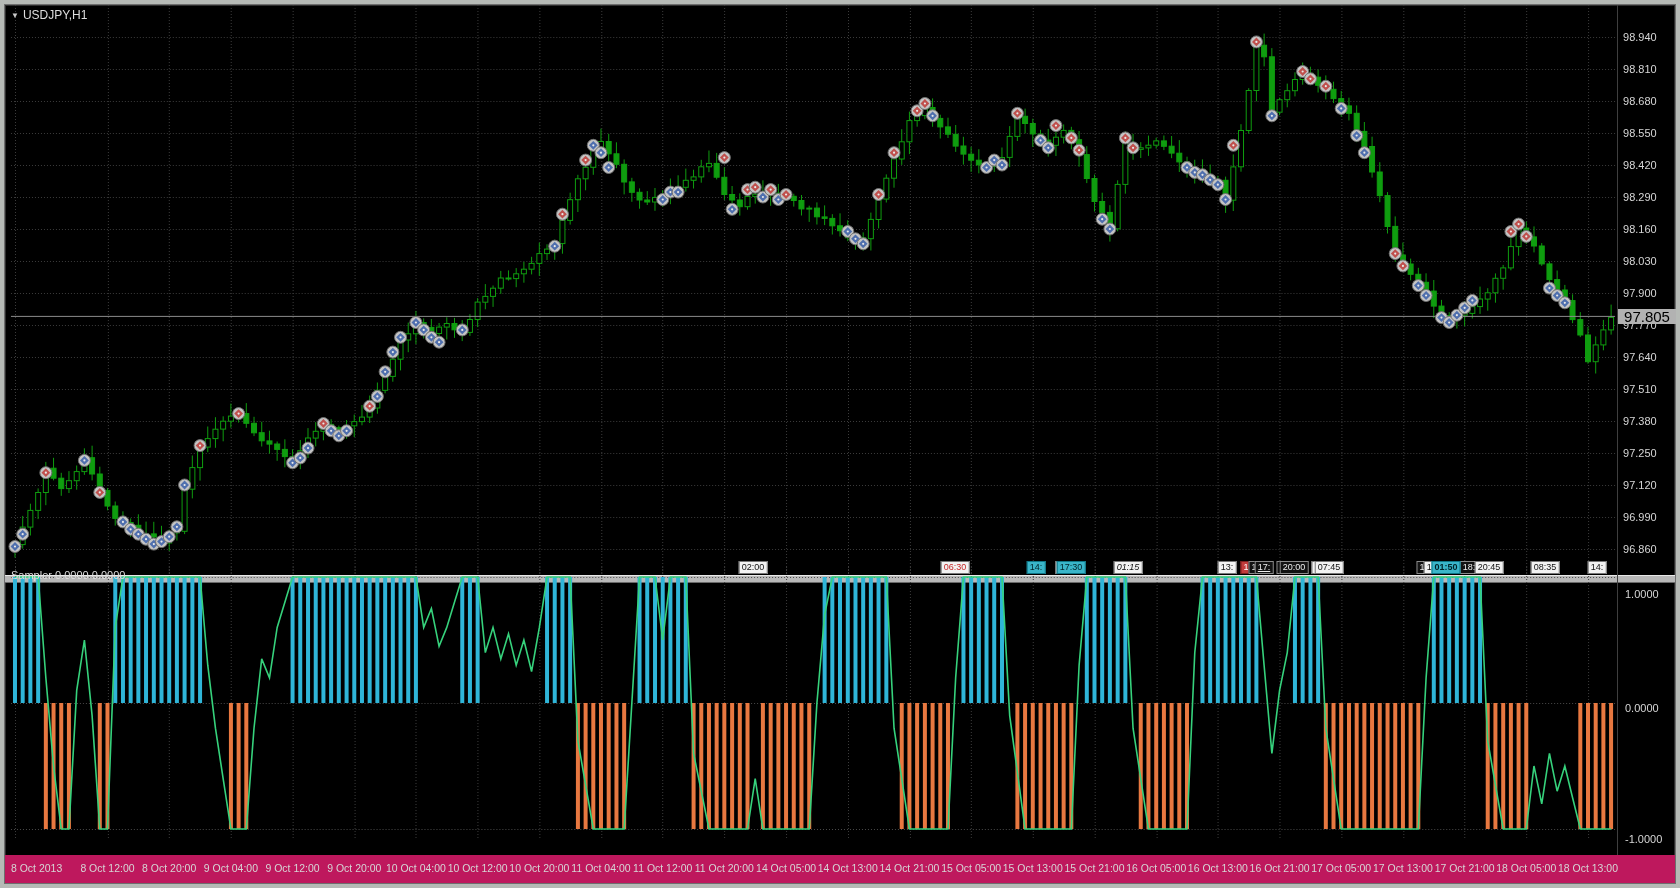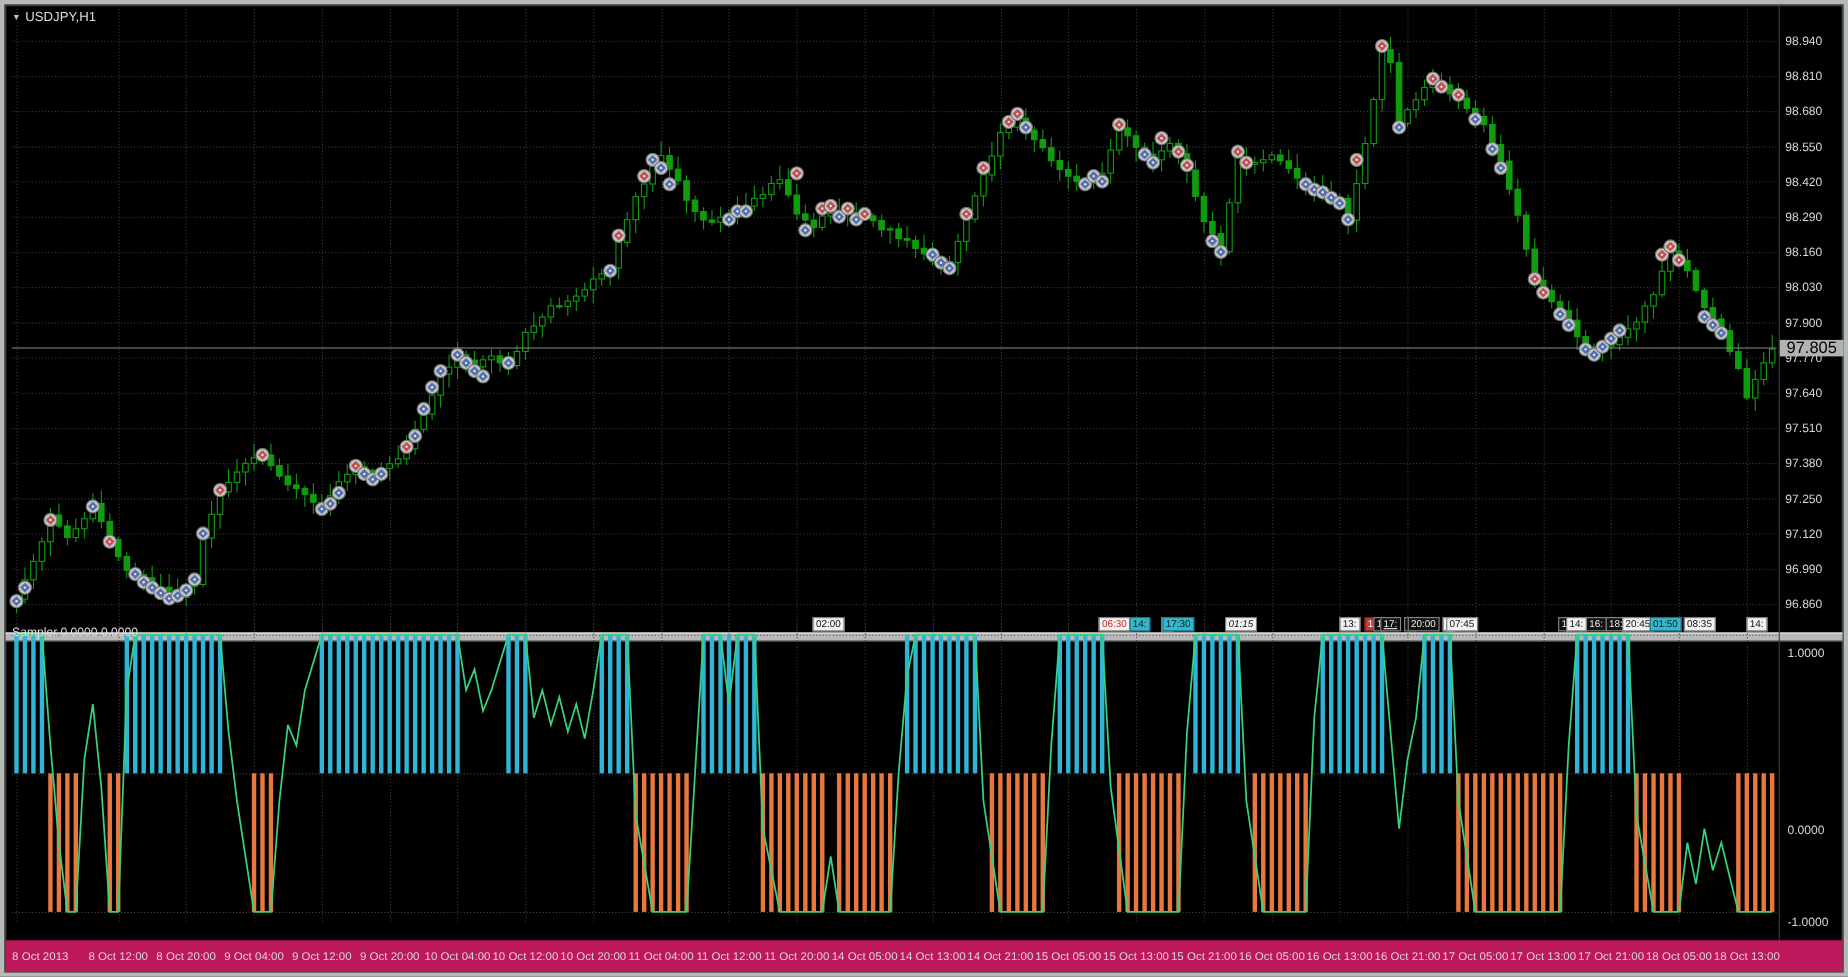--- a/index.html
+++ b/index.html
@@ -16,21 +16,21 @@
   .badge.light-red{background:#f2f2f2;color:#c62828}
   .badge.teal{background:#3ab5c9;color:#002228;border-color:#0e7687}
   .badge.dark{background:#121212;color:#ededed;border-color:#8a8a8a}
   .badge.red{background:#c23b3b;color:#fff;border-color:#7a1f1f}
   #price-badge{position:absolute;left:1613px;width:58px;height:15px;background:#b2b2b2;color:#000;font-size:15px;line-height:15px;text-align:center;z-index:7}
   #splitter{position:absolute;left:0;top:570px;width:100%;height:8px;background:#b8b8b8;border-top:1px solid #e9e9e9;border-bottom:1px solid #696969;cursor:row-resize}
   #indicator-pane{position:absolute;left:0;top:562px;width:100%;height:272px}
   #indicator-label{position:absolute;left:6px;top:2px;color:#dedede;font-size:11px;z-index:5}
   .scale-label{position:absolute;left:1620px;color:#d6d6d6;font-size:11px;z-index:5}
   #scale-top{top:583px}
-  #scale-zero{top:744px}
+  #scale-zero{top:697px}
   #scale-bottom{top:828px}
   #axis-sep{position:absolute;left:1612px;top:0;height:850px;width:0;border-left:1px solid #3f3f3f}
   #time-axis{position:absolute;left:0;top:850px;width:100%;height:28px;border-top:1px solid #be185d;background:#be185d}
 </style>
 </head>
 <body>
 
 <div id="chart-window">
 
   <div id="main-pane">
@@ -825,39 +825,39 @@
           <text x="1620" y="388.0">97.510</text>
           <text x="1620" y="420.0">97.380</text>
           <text x="1620" y="452.0">97.250</text>
           <text x="1620" y="484.0">97.120</text>
           <text x="1620" y="516.0">96.990</text>
           <text x="1620" y="548.0">96.860</text>
         </g>
       </svg>
     <div id="badge-row">
         <div class="badge light" style="left: 748px;">02:00</div>
-        <div class="badge light-red" style="left: 1008px;">06:30</div>
+        <div class="badge light-red" style="left: 950px;">06:30</div>
         <div class="badge teal" style="left: 1031px;">14:</div>
         <div class="badge light" style="left: 1056px;">1</div>
         <div class="badge teal" style="left: 1066px; text-align: right;">17:30</div>
         <div class="badge light" style="left: 1123px; font-style: italic;">01:15</div>
         <div class="badge light" style="left: 1222px;">13:</div>
         <div class="badge red" style="left: 1241px;">1</div>
         <div class="badge dark" style="left: 1249px;">1</div>
         <div class="badge dark" style="left: 1259px; text-decoration: underline;">17:</div>
         <div class="badge dark" style="left: 1277px;">1</div>
         <div class="badge dark" style="left: 1289px;">20:00</div>
         <div class="badge light" style="left: 1312px;">2</div>
         <div class="badge light" style="left: 1324px;">07:45</div>
         <div class="badge dark" style="left: 1417px;">1</div>
         <div class="badge light" style="left: 1428px;">14:</div>
         <div class="badge dark" style="left: 1446px;">16:</div>
         <div class="badge dark" style="left: 1464px;">18:</div>
         <div class="badge light" style="left: 1484px;">20:45</div>
-        <div class="badge teal" style="left: 1509px;">01:50</div>
+        <div class="badge teal" style="left: 1441px; font-weight: bold;">01:50</div>
         <div class="badge light" style="left: 1540px;">08:35</div>
         <div class="badge light" style="left: 1592px;">14:</div>
       </div>
     <div id="price-badge" style="top: 304px;">97.805</div>
   </div>
 
   <div id="splitter"></div>
 
   <div id="indicator-pane">
     <div id="indicator-label">Sampler 0.0000 0.0000</div>

